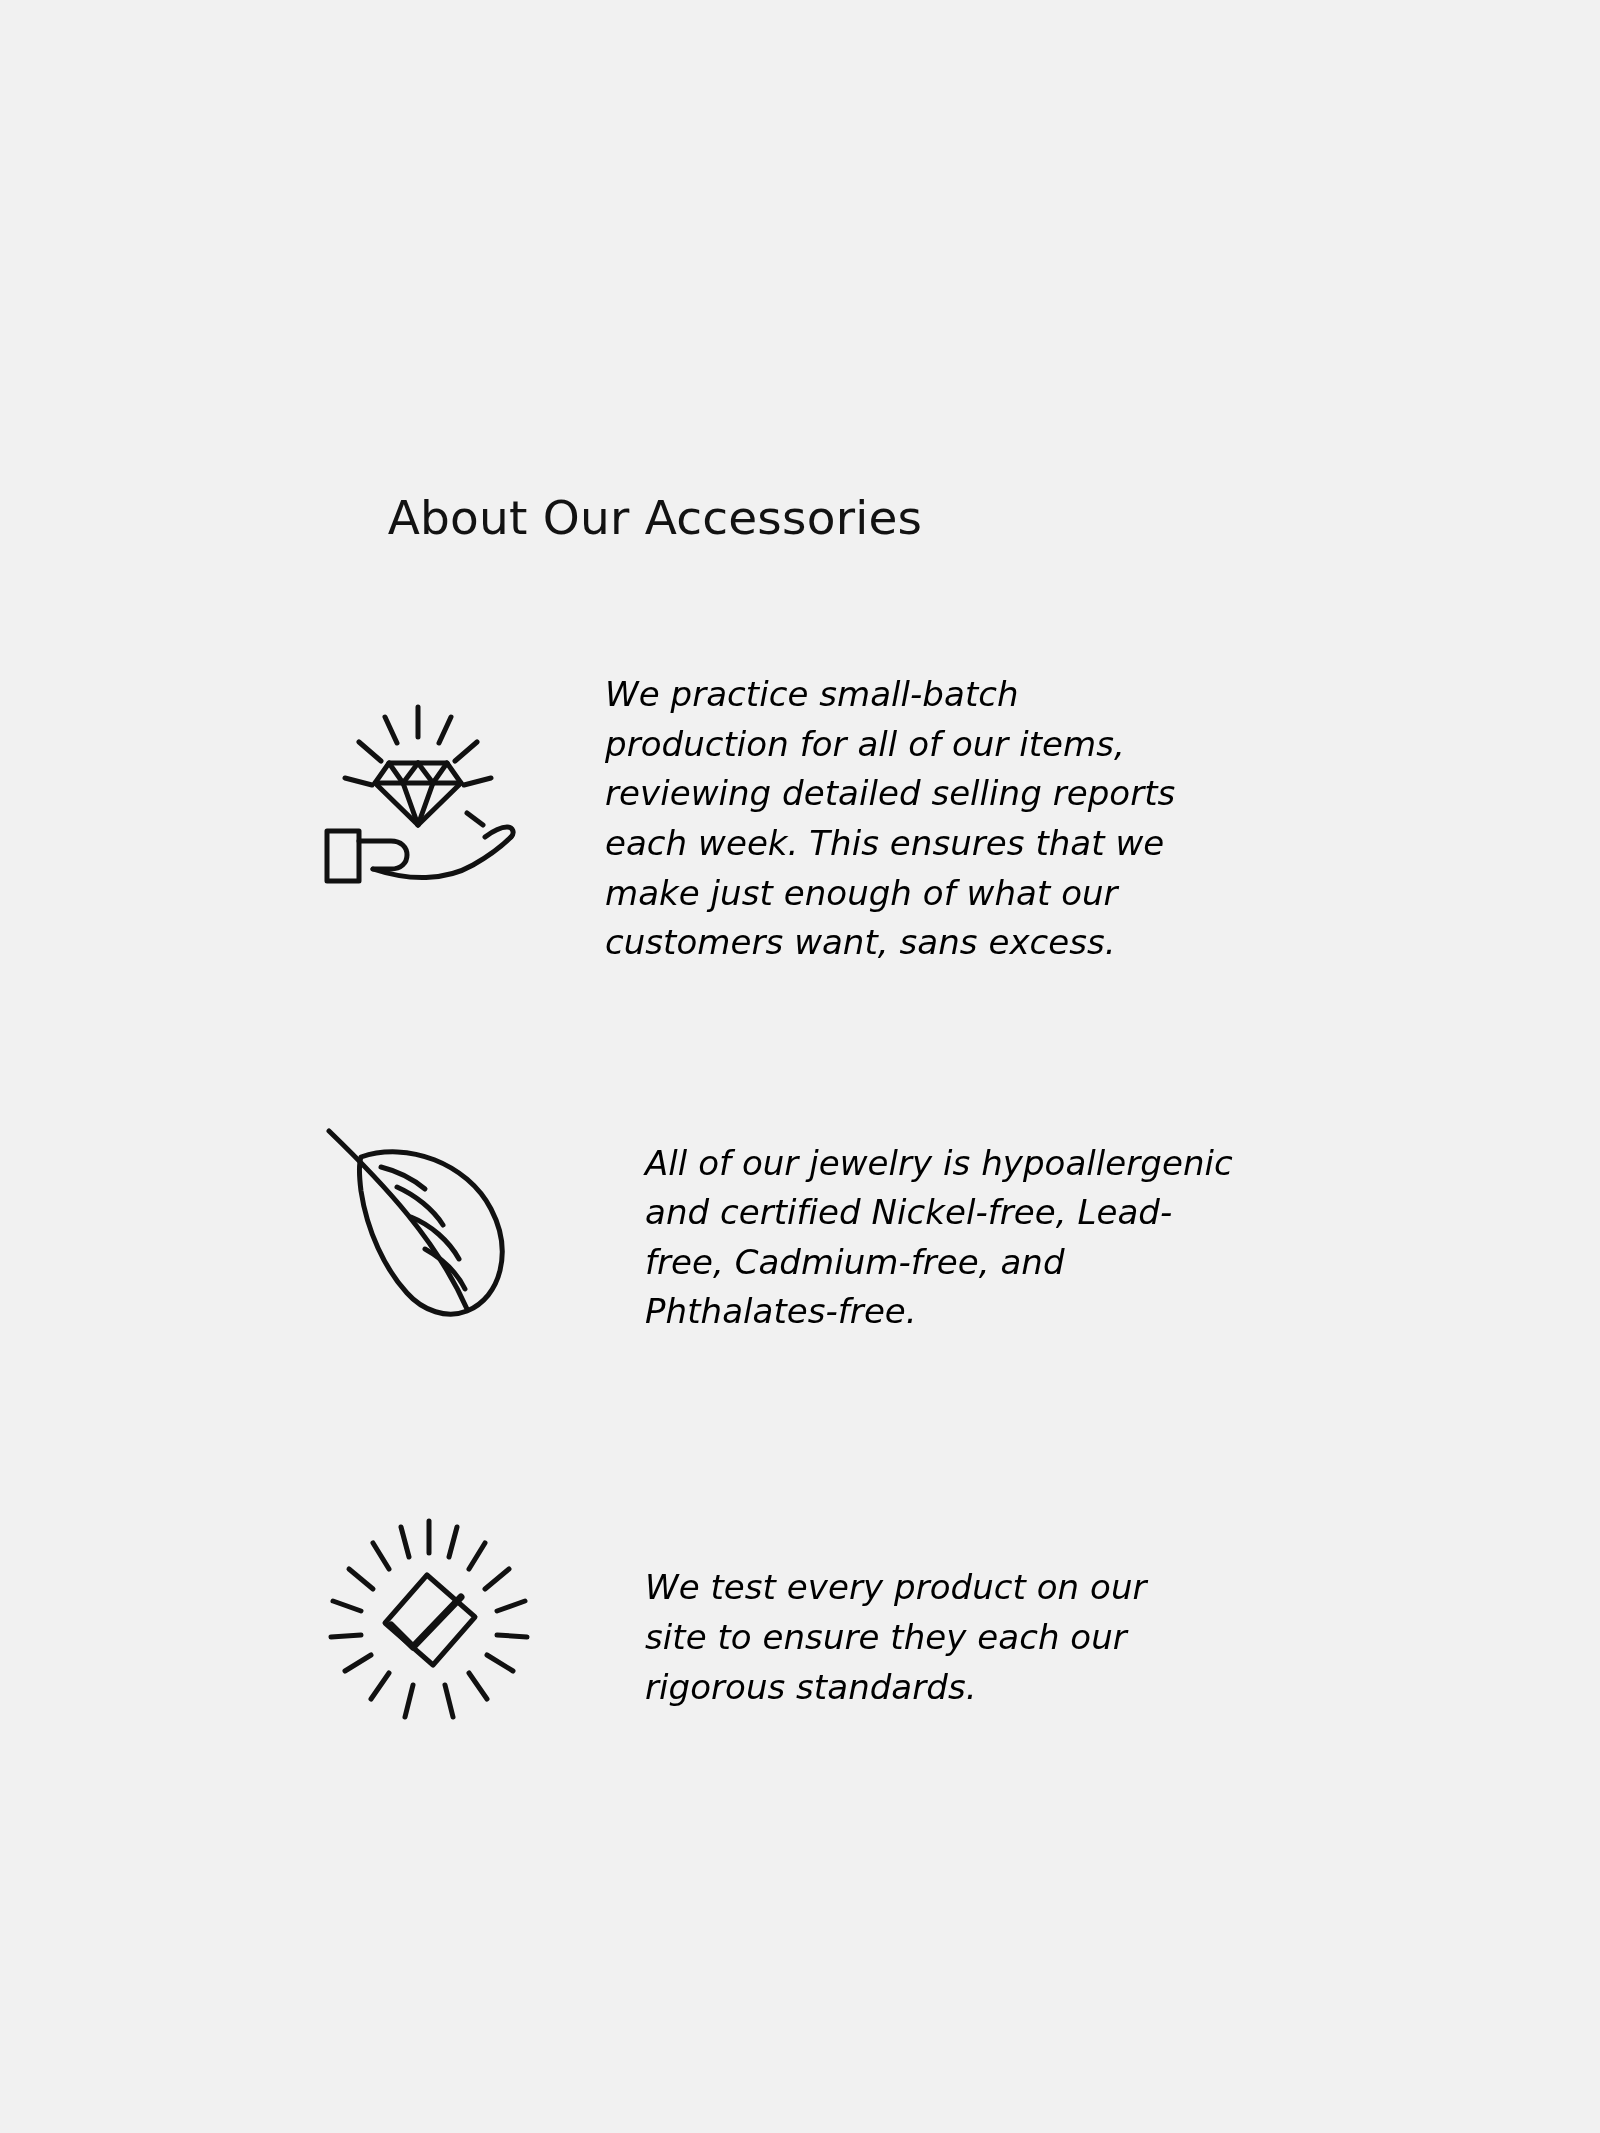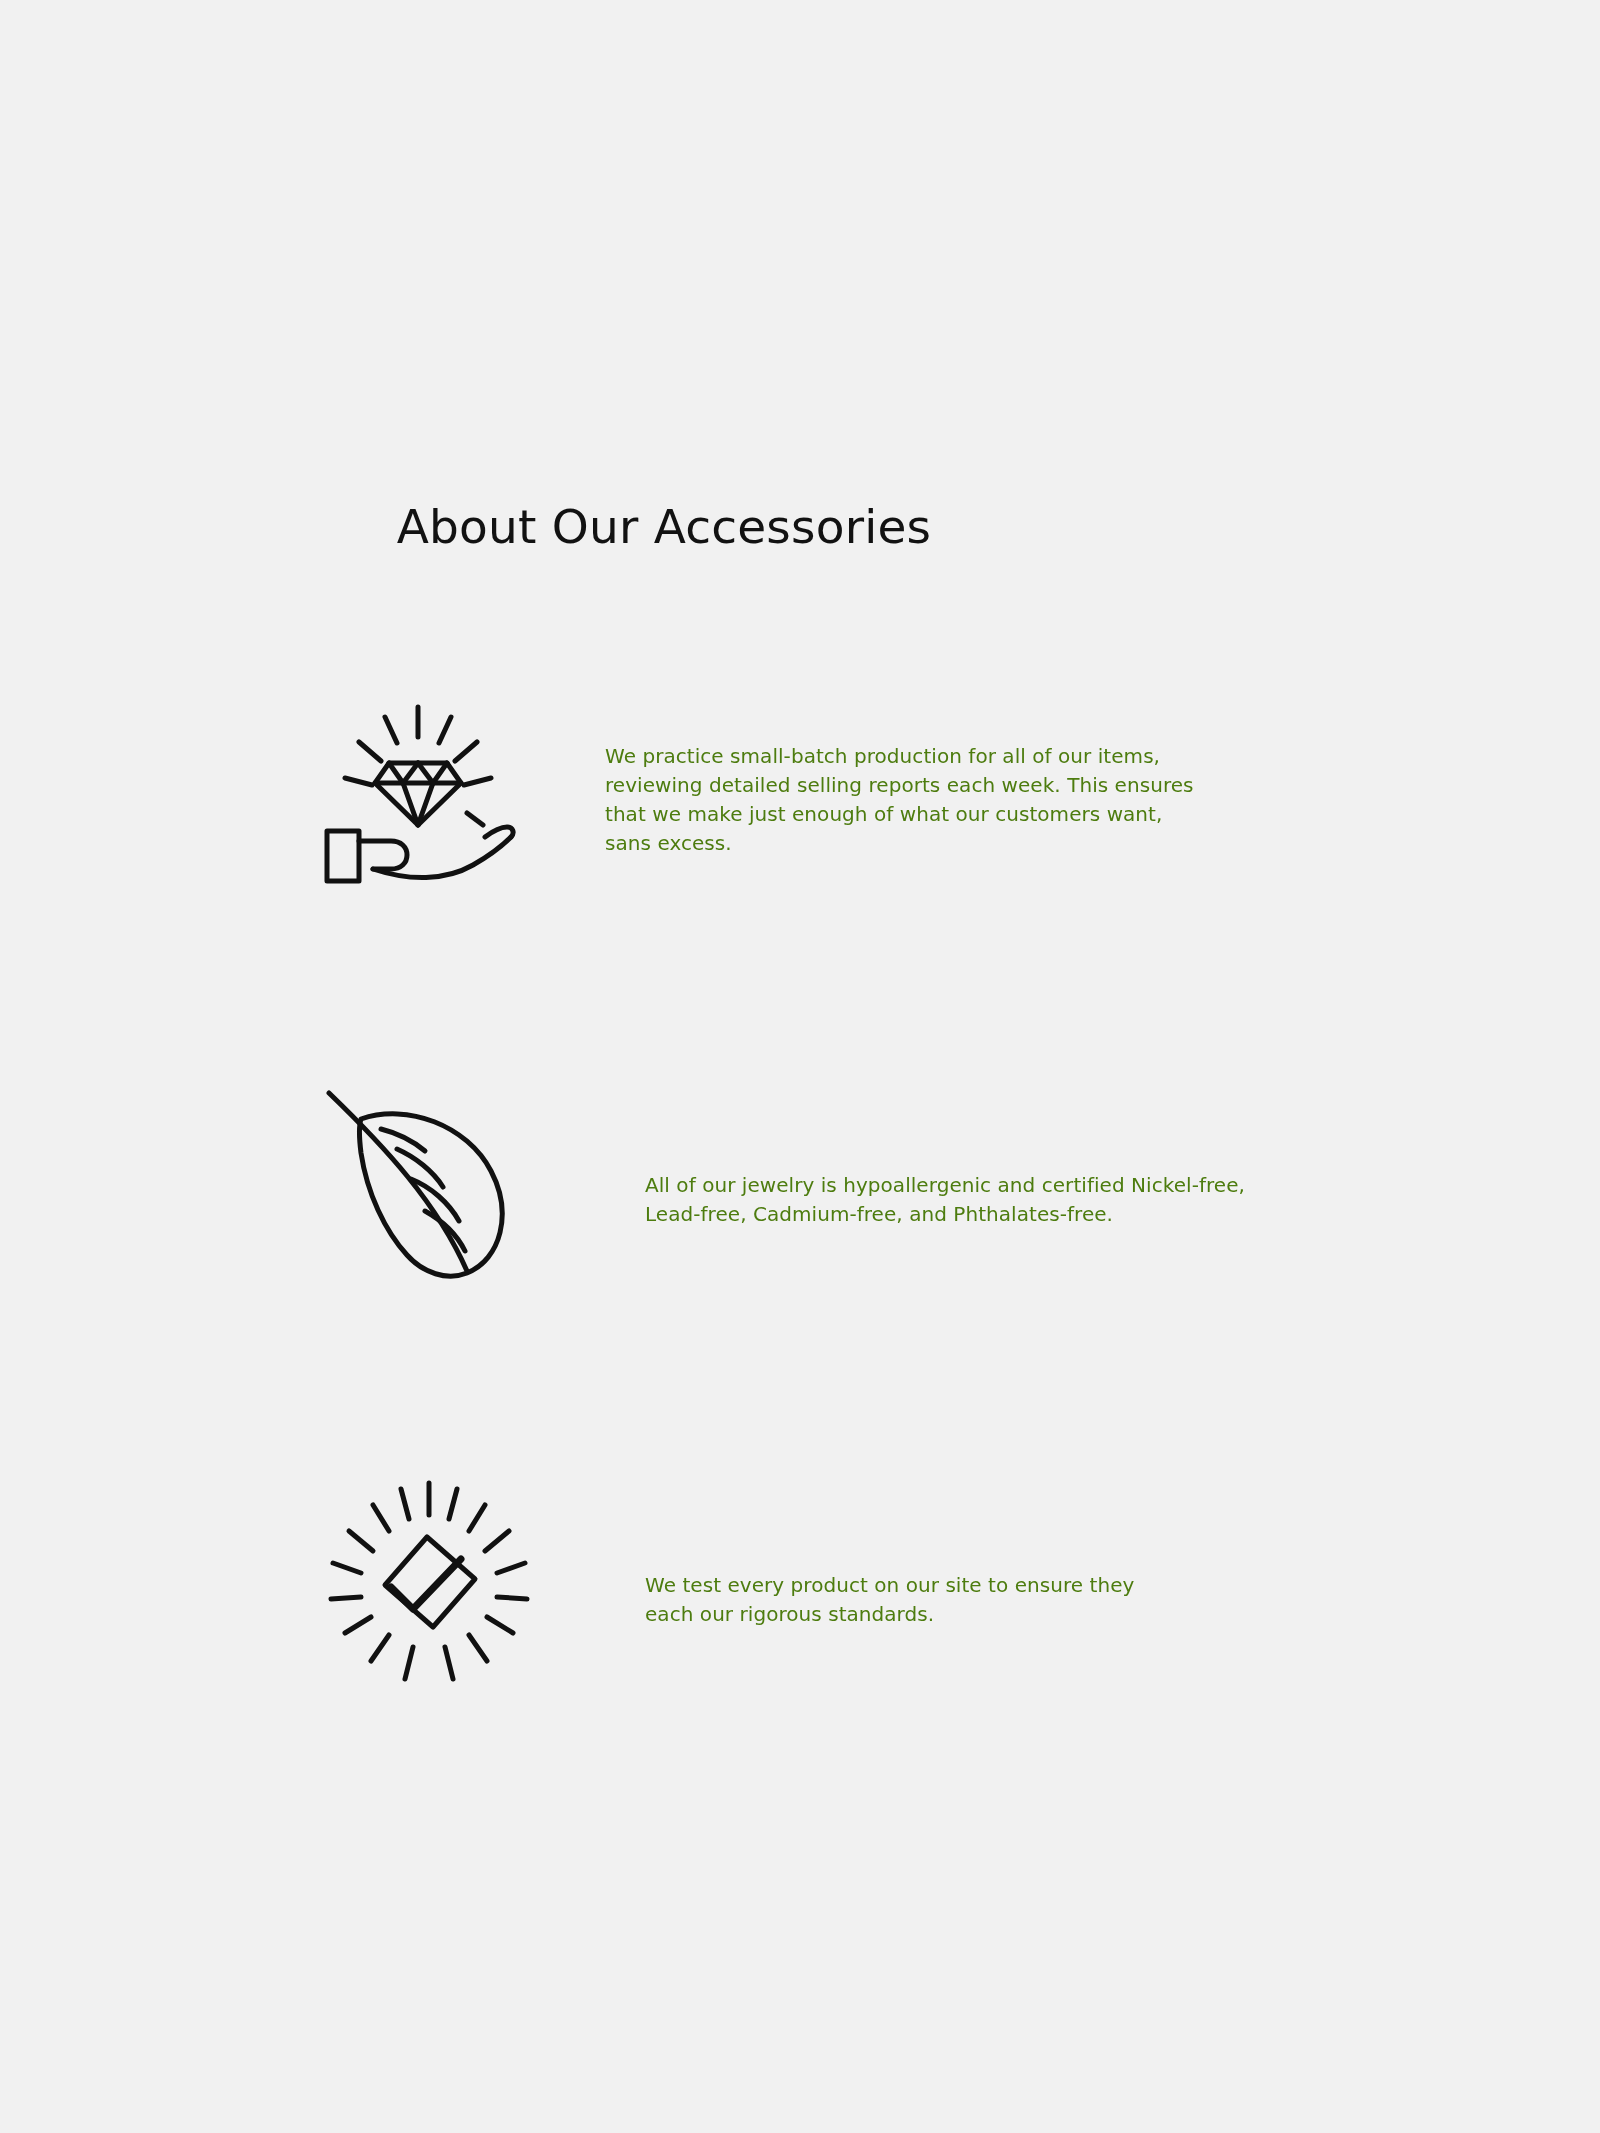--- a/index.html
+++ b/index.html
@@ -23,21 +23,21 @@
   .page-title {
     position: absolute;
     top: 487px;
     left: 0;
     width: 1304px;
     text-align: center;
     font-size: 47px;
     font-weight: 400;
     letter-spacing: 0.2px;
     color: #121212;
-    margin: 12px;
+    margin: 3px;
   }
   .features {
     position: absolute;
     top: 660px;
     left: 0;
     width: 1600px;
   }
   .feature-row {
     display: flex;
     align-items: flex-start;
@@ -56,26 +56,27 @@
     align-items: center;
     justify-content: center;
   }
   .feature-icon svg {
     display: block;
   }
   .feature-text {
     flex: 1 1 auto;
     padding-left: 45px;
     padding-top: 10px;
-    font-size: 20px;
+    font-size: 34px;
     line-height: 1.46;
-    color: #4d7c0f;
+    color: #000000;
     letter-spacing: 0.05px;
     max-width: 600px;
     align-self: center;
+    font-style: italic;
   }
   .row-1 .feature-text { max-width: 600px; }
   .row-2 .feature-text { max-width: 600px; }
   .row-3 .feature-text { max-width: 540px; }
 </style>
 </head>
 <body>
 
 <div class="page">
 

